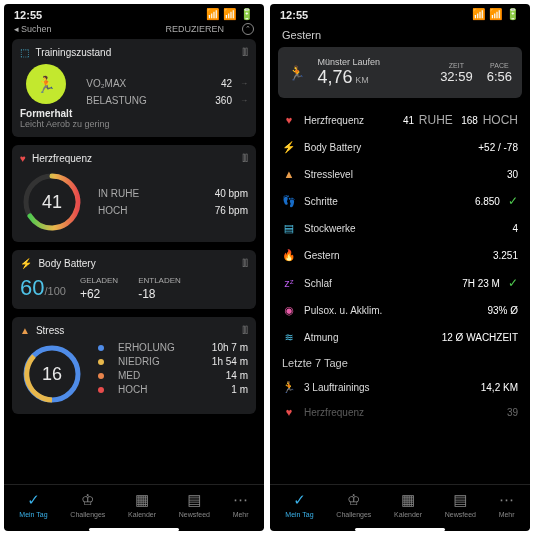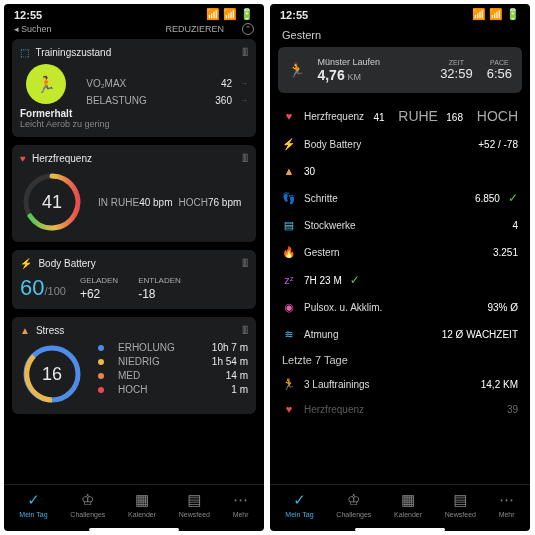--- a/index.html
+++ b/index.html
@@ -21,49 +21,49 @@
 .training-label{font-size:10px;font-weight:600}
 .training-sub{font-size:9px;color:#888}
 .training-stats{display:flex;flex-direction:column;gap:6px;flex:1}
 .stat-row{display:flex;justify-content:space-between;font-size:10px}
 .stat-label{color:#aaa}
 .stat-val{display:flex;align-items:flex-start;gap:8px}
 .arrow-r{color:#666;font-size:8px}
 .hr-body{display:flex;gap:14px;align-items:center}
 .gauge{width:64px;height:64px;position:relative}
 .gauge-num{position:absolute;top:50%;left:50%;transform:translate(-50%,-50%);font-size:18px;font-weight:300}
-.hr-stats{flex:1;display:flex;gap:6px}
+.hr-stats{flex:1;display:flex;flex-direction:column;gap:6px}
 .hr-row{display:flex;justify-content:space-between;font-size:10px}
 .bb-body{display:flex;gap:14px;align-items:center}
 .bb-val{font-size:22px;font-weight:300;color:#4fc3e8}
 .bb-max{font-size:11px;color:#888}
 .bb-stats{flex:1;display:flex;gap:20px}
 .bb-col{display:flex;flex-direction:column;gap:2px}
 .bb-col-label{font-size:8px;color:#aaa}
 .bb-col-val{font-size:12px}
 .stress-body{display:flex;gap:14px;align-items:flex-start}
 .stress-stats{flex:1;display:flex;flex-direction:column;gap:3px}
 .stress-row{display:flex;align-items:center;gap:14px;font-size:10px}
 .dot{width:6px;height:6px;border-radius:50%}
 .stress-label{color:#aaa;flex:1}
 .section-hdr{font-size:11px;color:#ccc;padding:6px 4px}
 .activity-card{background:#2a2b2d;border-radius:6px;padding:10px;margin-bottom:8px;display:flex;align-items:center;gap:12px}
 .act-icon{font-size:14px}
 .act-main{display:flex;flex-direction:column}
-.act-dist{font-size:14px;font-weight:700}
+.act-dist{font-size:18px;font-weight:400}
 .act-dist-u{font-size:9px;color:#aaa}
 .act-cols{display:flex;gap:14px;margin-left:auto}
 .act-col{display:flex;flex-direction:column;align-items:center}
 .act-col-l{font-size:7px;color:#aaa}
 .act-col-v{font-size:13px}
 .metric-row{display:flex;align-items:center;padding:7px 4px;gap:8px;font-size:10px}
 .metric-icon{width:14px;text-align:center;font-size:11px}
 .metric-name{flex:1;color:#ddd}
 .metric-val{color:#fff}
-.metric-sub{color:#aaa;font-size:14px;margin-left:11px}
+.metric-sub{color:#aaa;font-size:12px;margin-left:2px}
 .check{color:#4fc94f;font-size:12px}
 .week-row{display:flex;align-items:center;padding:6px 4px;gap:8px;font-size:10px}
 .tabbar{display:flex;justify-content:space-around;padding:6px 4px 10px;border-top:1px solid #222;background:#000}
 .tab{display:flex;flex-direction:column;align-items:center;gap:2px;font-size:7px;color:#888}
 .tab.active{color:#39b0e8}
 .tab-icon{font-size:15px}
 .handle{width:90px;height:3px;background:#fff;border-radius:2px;margin:0 auto}
 .heart{color:#e84c4c}
 .teal{color:#4fc3e8}
 .orange{color:#e89c4c}
@@ -280,40 +280,42 @@
           <span class="metric-name">Herzfrequenz</span>
           <span class="metric-val">41 <span class="metric-sub">RUHE</span> &nbsp; 168 <span class="metric-sub">HOCH</span></span>
         </div>
         <div class="metric-row">
           <span class="metric-icon teal">⚡</span>
           <span class="metric-name">Body Battery</span>
           <span class="metric-val">+52 / -78</span>
         </div>
         <div class="metric-row">
           <span class="metric-icon orange">▲</span>
+          <span class="metric-name">Stresslevel</span>
           <span class="metric-val">30</span>
         </div>
         <div class="metric-row">
           <span class="metric-icon blue-i">👣</span>
           <span class="metric-name">Schritte</span>
           <span class="metric-val">6.850</span>
           <span class="check">✓</span>
         </div>
         <div class="metric-row">
           <span class="metric-icon teal">▤</span>
           <span class="metric-name">Stockwerke</span>
           <span class="metric-val">4</span>
         </div>
         <div class="metric-row">
           <span class="metric-icon green-i">🔥</span>
           <span class="metric-name">Gestern</span>
           <span class="metric-val">3.251</span>
         </div>
         <div class="metric-row">
           <span class="metric-icon purple">zᶻ</span>
+          <span class="metric-name">Schlaf</span>
           <span class="metric-val">7H 23 M</span>
           <span class="check">✓</span>
         </div>
         <div class="metric-row">
           <span class="metric-icon pink">◉</span>
           <span class="metric-name">Pulsox. u. Akklim.</span>
           <span class="metric-val">93% Ø</span>
         </div>
         <div class="metric-row">
           <span class="metric-icon teal">≋</span>

